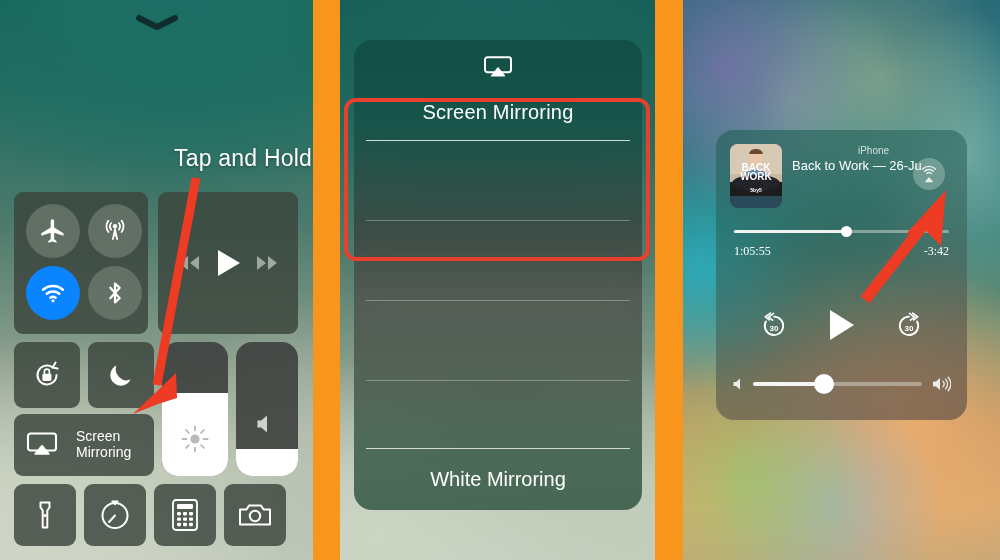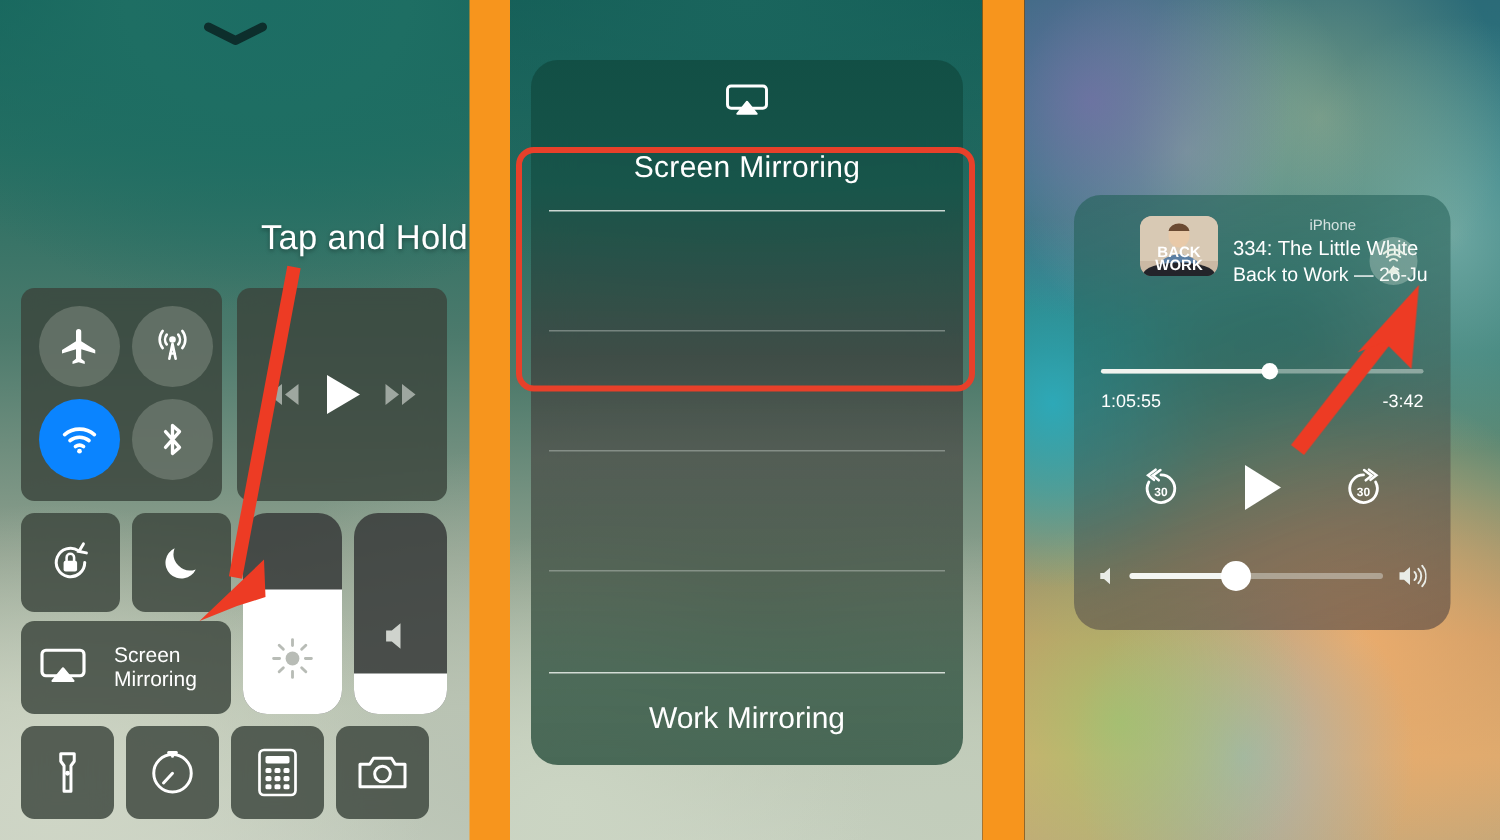--- a/index.html
+++ b/index.html
@@ -143,33 +143,33 @@
     background: linear-gradient(160deg,
       rgba(36,96,88,.62) 0%,
       rgba(40,100,92,.58) 28%,
       rgba(60,92,84,.55) 52%,
       rgba(86,78,74,.58) 74%,
       rgba(84,70,66,.62) 100%);
     backdrop-filter: blur(16px);
   }
   #np-header { position:absolute; left:14px; top:14px; right:12px; height:58px; display:flex; gap:10px; }
   #album-art {
-    width:52px; height:40px; border-radius:8px; flex:0 0 52px;
-    overflow:hidden; position:relative; background:#2a4a5a;margin-left:30px;
+    width:52px; height:64px; border-radius:8px; flex:0 0 52px;
+    overflow:hidden; position:relative; background:#2a4a5a;
   }
   #np-text { flex:1 1 auto; min-width:0; padding-top:1px; overflow:hidden; }
   #np-device { color:rgba(255,255,255,.78); font-size:10px; line-height:12px;text-align:center; }
   #np-title  { color:#fff; font-size:13.5px; line-height:17px; white-space:nowrap; }
   #np-subtitle { color:#fff; font-size:13px; line-height:17px; white-space:nowrap; }
   #airplay-route-button {
     position:absolute; right:10px; top:14px; width:32px; height:32px; border-radius:50%;
     background: rgba(230,238,230,.30);
     display:flex; align-items:center; justify-content:center;
   }
-  #scrub-row { position:absolute; left:18px; right:18px; top:112px; height:40px; }
+  #scrub-row { position:absolute; left:18px; right:18px; top:96px; height:40px;font-family:Liberation Serif, serif; }
   #scrub-track {
     position:absolute; left:0; right:0; top:4px; height:3px; border-radius:2px;
     background: rgba(230,236,230,.45);
   }
   #scrub-elapsed {
     position:absolute; left:0; top:4px; height:3px; border-radius:2px;
     background:#f0f3ef;
   }
   #scrub-knob {
     position:absolute; top:0px; width:11px; height:11px; border-radius:50%;
@@ -398,21 +398,21 @@
       <div style="position:absolute; left:0; right:0; top:101px; height:79px;"></div>
       <div class="sheet-divider subtle" style="top:180px;"></div>
       <div style="position:absolute; left:0; right:0; top:181px; height:79px;"></div>
       <div class="sheet-divider subtle" style="top:260px;"></div>
       <div style="position:absolute; left:0; right:0; top:261px; height:79px;"></div>
       <div class="sheet-divider subtle" style="top:340px;"></div>
       <div style="position:absolute; left:0; right:0; top:341px; height:67px;"></div>
       <div class="sheet-divider bright" style="top:408px;"></div>
 
       <div id="stop-mirroring-row">
-        <span id="stop-mirroring-label">Work Mirroring</span>
+        <span id="stop-mirroring-label">White Mirroring</span>
       </div>
     </div>
 
     <div id="annot-rect"></div>
   </div>
 
   <div id="divider-2"></div>
 
   <div class="panel" id="panel-right">
     <div class="wall"></div>
@@ -429,21 +429,20 @@
             <path d="M14 30 q12 -9 24 0 l0 8 l-24 0z" fill="#5b7fa3"></path>
             <rect y="38" width="52" height="14" fill="#1d1d1d"></rect>
             <ellipse cx="26" cy="39" rx="24" ry="8" fill="#23242a"></ellipse>
             <text x="26" y="27" font-family="Liberation Sans, sans-serif" font-size="10" font-weight="bold" fill="#ffffff" text-anchor="middle">BACK</text>
             <text x="26" y="36" font-family="Liberation Sans, sans-serif" font-size="10" font-weight="bold" fill="#ffffff" text-anchor="middle">WORK</text>
             <text x="26" y="48" font-family="Liberation Sans, sans-serif" font-size="5" font-weight="bold" fill="#ffffff" text-anchor="middle">5by5</text>
           </svg>
         </div>
         <div id="np-text">
           <div id="np-device">iPhone</div>
-          <div id="np-title">334: The Little White</div>
           <div id="np-subtitle">Back to Work — 26-Ju</div>
         </div>
         <div id="airplay-route-button">
           <span>
             <svg class="svgw" width="22" height="22" viewBox="0 0 24 24" fill="none" stroke="#e6efe4" stroke-width="1.5" stroke-linecap="round">
               <path d="M12 15.2 L16.8 21 H7.2 Z" fill="#e6efe4" stroke="none"></path>
               <path d="M9.4 11.6a3.7 3.7 0 0 1 5.2 0"></path>
               <path d="M7.1 9.1a7 7 0 0 1 9.8 0"></path>
               <path d="M4.9 6.6a10.2 10.2 0 0 1 14.2 0"></path>
             </svg>

